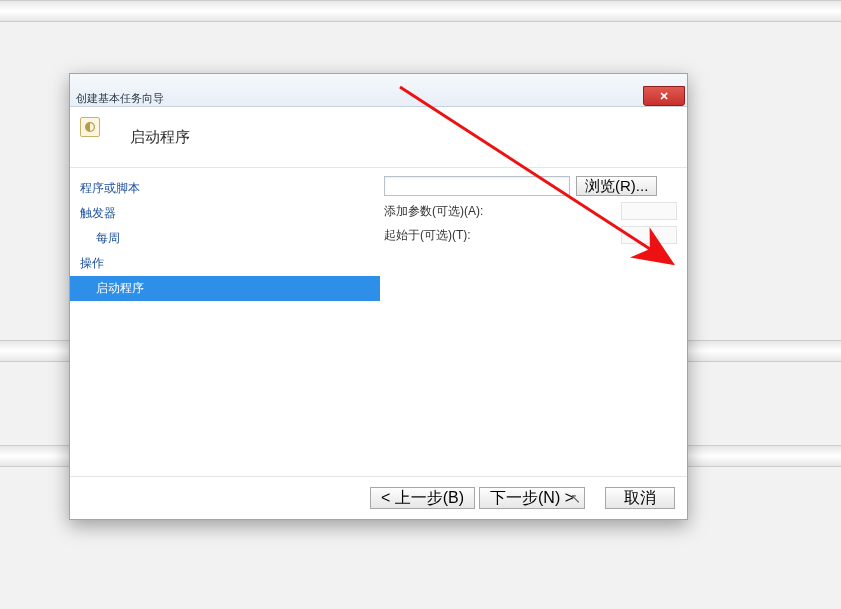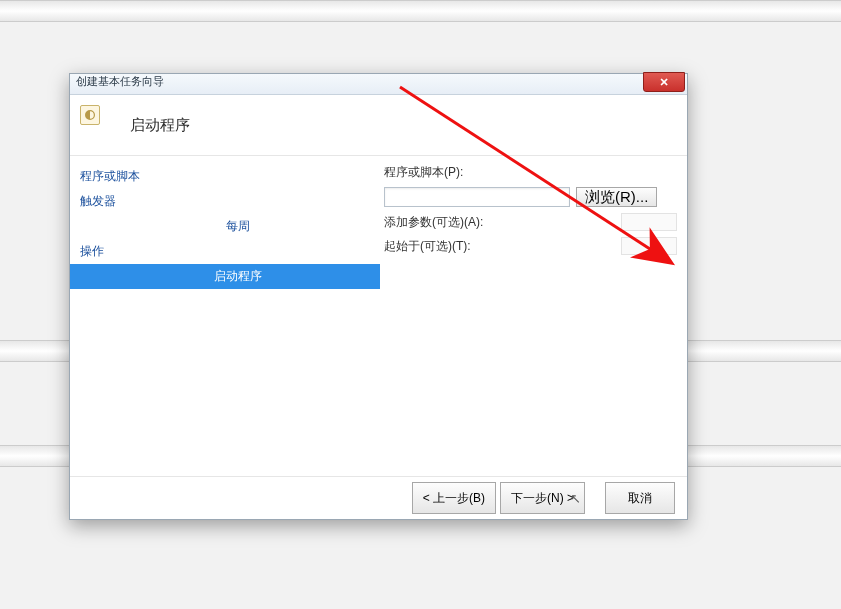--- a/index.html
+++ b/index.html
@@ -38,23 +38,23 @@
     box-shadow: 0 6px 18px rgba(0,0,0,0.35);
     display: flex;
     flex-direction: column;
   }
 
   .titlebar {
     height: 20px;
     background: linear-gradient(to bottom, #f5f9fc, #e7eef6);
     border-bottom: 1px solid #c7d2dd;
     display: flex;
-    align-items: flex-start;
+    align-items: flex-end;
     justify-content: space-between;
-    padding: 0 0 0 6px;
+    padding: 12px 0 0 6px;
     color: #2b3a48;
     font-size: 11px;
   }
 
   .close-btn {
     width: 40px;
     height: 18px;
     margin-top: -2px;
     background: linear-gradient(to bottom, #e05a52, #c9302c);
     border: 1px solid #8e1f1a;
@@ -110,21 +110,21 @@
   .nav {
     width: 310px;
     padding: 8px 0;
   }
   .nav-item {
     padding: 4px 0 4px 10px;
     color: #1a4f9c;
     cursor: pointer;
     font-size: 12px;
   }
-  .nav-item.sub { padding-left: 26px; text-align: center; }
+  .nav-item.sub { padding-left: 26px; }
   .nav-item.selected {
     background: #2e8fe8;
     color: #fff;
   }
 
   .form-area {
     flex: 1;
     padding: 8px 10px 0 4px;
     position: relative;
   }
@@ -164,26 +164,26 @@
     height: 42px;
     border-top: 1px solid #e6e6e6;
     display: flex;
     align-items: center;
     justify-content: flex-end;
     padding-right: 12px;
     gap: 4px;
     position: relative;
   }
   .btn {
-    height: 32px;
+    height: 22px;
     min-width: 70px;
     padding: 0 10px;
     border: 1px solid #a7a7a7;
     background: linear-gradient(to bottom, #fdfdfd, #e6e6e6);
-    font-size: 12px;
+    font-size: 16px;
     cursor: pointer;
   }
   .btn.cancel { margin-left: 16px; }
 
   
   .arrow-overlay {
     position: absolute;
     left: 0; top: 0;
     width: 841px; height: 609px;
     pointer-events: none;
@@ -229,23 +229,20 @@
       <div class="nav">
         <div class="nav-item">程序或脚本</div>
         <div class="nav-item">触发器</div>
         <div class="nav-item sub">每周</div>
         <div class="nav-item">操作</div>
         <div class="nav-item sub selected">启动程序</div>
       </div>
 
       <div class="form-area">
 
-        <div class="form-row">
-          <span class="form-label">程序或脚本(P):</span>
-        </div>
         <div class="form-row">
           <input class="input-wide" type="text" style="">
           <button class="browse-btn">浏览(R)...</button>
         </div>
 
         <div class="form-row">
           <span class="form-label" style="width:auto">添加参数(可选)(A):</span>
           <input class="input-narrow" type="text" style="">
         </div>
 

